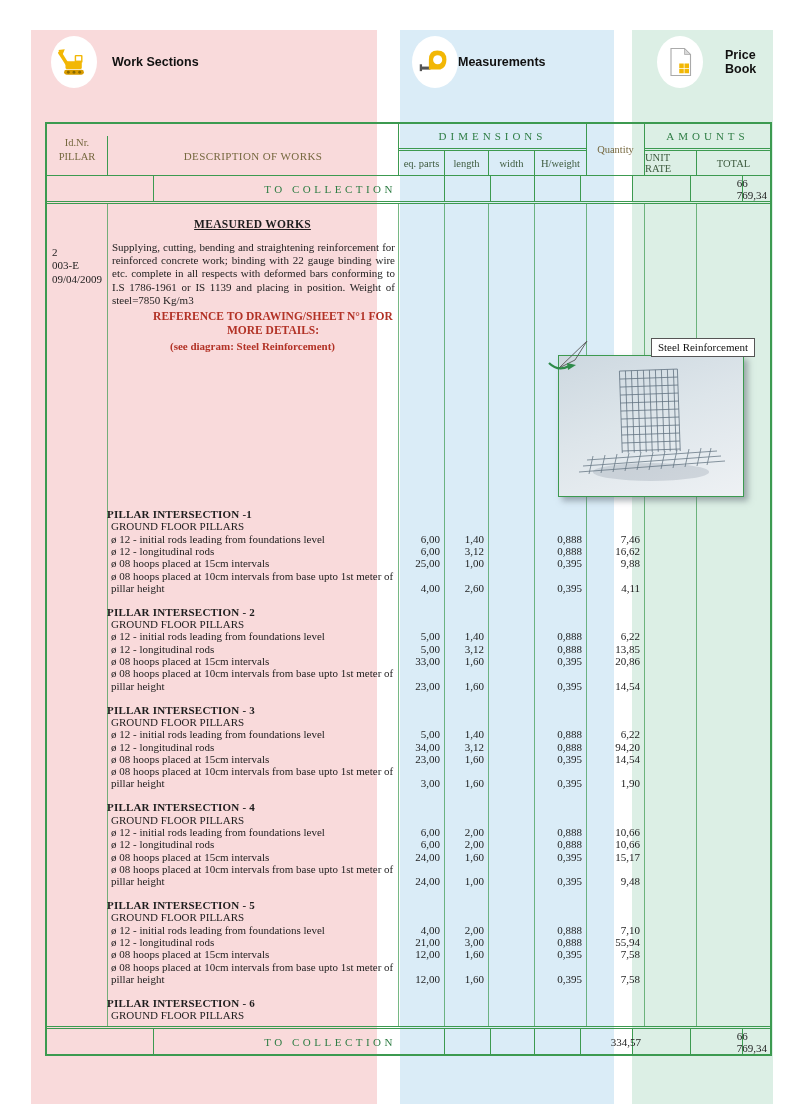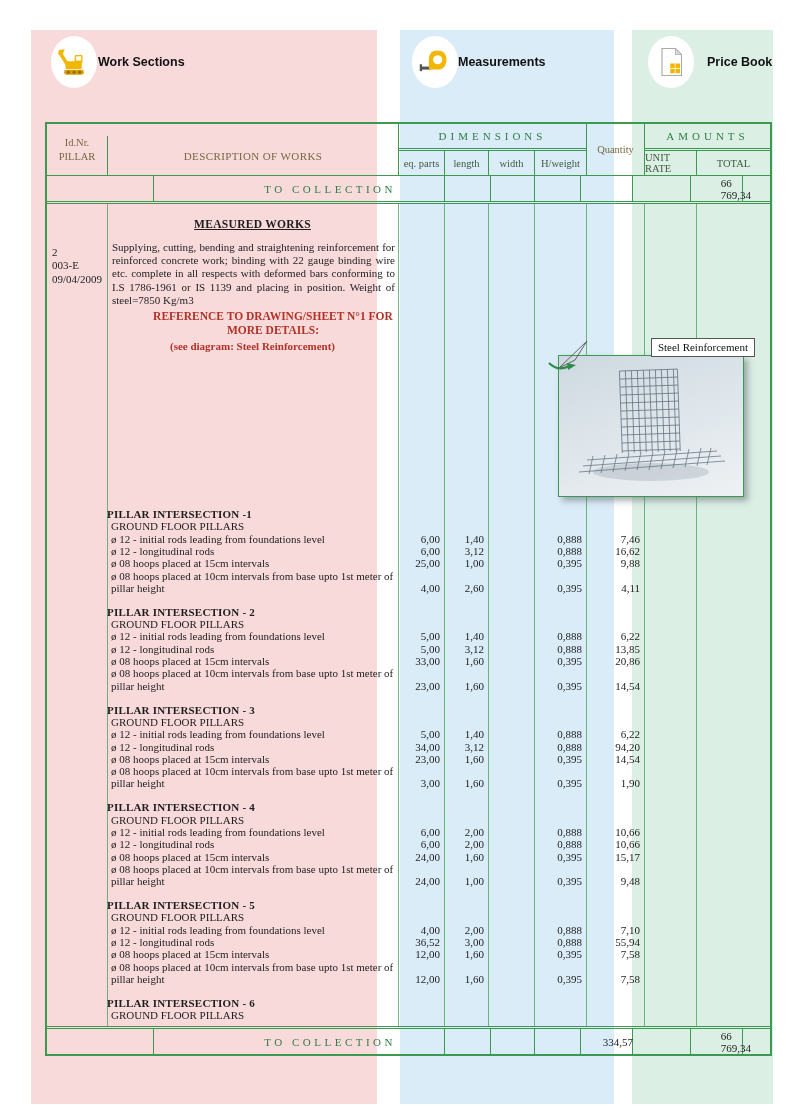--- a/index.html
+++ b/index.html
@@ -6,21 +6,21 @@
   .page{position:relative;width:800px;height:1120px;background:#fff;overflow:hidden;
         font-family:"Liberation Serif",serif;color:#1d1d1d;
         --cols:60px 291px 46px 44px 46px 52px 58px 52px 74px;}
   
   .band{position:absolute;top:30px;height:1074px;}
   #band-pink {left:31px;width:346px;background:var(--pink-band,#f9dadb);}
   #band-blue {left:400px;width:214px;background:var(--blue-band,#daecf7);}
   #band-green{left:632px;width:141px;background:var(--green-band,#dcefe5);}
   
   .card{position:absolute;top:6px;display:flex;align-items:center;}
-  #card-work{left:20px;gap:1px;} #card-meas{left:12px;} #card-price{left:16px;gap:13px;}
+  #card-work{left:20px;gap:15px;} #card-meas{left:12px;} #card-price{left:25px;gap:22px;}
   .icon-circle{width:46px;height:52px;border-radius:50%;background:#fff;display:flex;
                align-items:center;justify-content:center;flex:0 0 auto;}
   .card-label{font-family:"Liberation Sans",sans-serif;font-size:12.5px;font-weight:700;color:#111;}
   
   .doc-table{position:absolute;left:45px;top:122px;width:723px;
              border:2px solid var(--border-green,#3c9a50);}
   .grid{display:grid;grid-template-columns:var(--cols);}
   .thead{grid-template-rows:27px 24px;border-bottom:1px solid var(--border-green,#3c9a50);}
   .thead>div{display:flex;align-items:center;justify-content:center;border-color:var(--border-green,#3c9a50);}
   .c-id{grid-column:1;grid-row:1/3;flex-direction:column;color:var(--olive,#76683f);font-size:10.5px;line-height:1.3;}
@@ -29,21 +29,21 @@
           color:var(--heading-green,#2e7d44);letter-spacing:4px;font-size:11px;}
   .c-qty{grid-column:7;grid-row:1/3;border-left:1px solid;color:var(--olive,#76683f);font-size:10.5px;}
   .c-amts{grid-column:8/10;grid-row:1;border-left:1px solid;border-bottom:3px double;
           color:var(--heading-green,#2e7d44);letter-spacing:4px;font-size:11px;}
   .c-sub{grid-row:2;border-left:1px solid;color:var(--subhead,#3f5c40);font-size:10.5px;}
   
   .collection{height:25px;font-size:11px;}
   .collection>div{display:flex;align-items:center;height:100%;border-color:var(--border-green,#3c9a50);margin-left:46px;}
   .collection>div+div{border-left:1px solid var(--border-green,#3c9a50);}
   .col-label{justify-content:flex-end;color:var(--heading-green,#2e7d44);letter-spacing:3.5px;padding-right:2px;}
-  .num-cell{justify-content:flex-end;padding-right:19px;}
+  .num-cell{justify-content:flex-end;padding-right:3px;}
   #collection-top{border-bottom:3px double var(--border-green,#3c9a50);}
   #collection-bottom{border-top:3px double var(--border-green,#3c9a50);}
   
   .tbody{position:relative;height:822px;}
   .vline{position:absolute;top:0;bottom:0;width:1px;background:var(--border-green,#3c9a50);opacity:.7;}
   .item-id{position:absolute;left:5px;top:42px;font-size:11px;line-height:1.22;}
   .desc-block{position:absolute;left:60px;top:14px;width:291px;}
   .measured-title{text-align:center;font-weight:700;text-decoration:underline;font-size:11.5px;letter-spacing:.3px;}
   .item-para{margin-top:11px;padding:0 3px 0 5px;font-size:11px;line-height:1.2;text-align:justify;}
   .ref-note{margin-top:3px;text-align:center;font-weight:700;color:var(--red,#b23226);font-size:11.5px;line-height:1.2;margin-left:41px;}
@@ -430,21 +430,21 @@
       <div class="num">2,00</div>
       <div class="num"></div>
       <div class="num">0,888</div>
       <div class="num">7,10</div>
       <div class="num"></div>
               <div class="num"></div>
     </div>
             <div class="grow">
       <div></div>
       <div class="rdesc">ø 12 - longitudinal rods</div>
-      <div class="num">36,52</div>
+      <div class="num">21,00</div>
       <div class="num">3,00</div>
       <div class="num"></div>
       <div class="num">0,888</div>
       <div class="num">55,94</div>
       <div class="num"></div>
               <div class="num"></div>
     </div>
             <div class="grow">
       <div></div>
       <div class="rdesc">ø 08 hoops placed at 15cm intervals</div>

